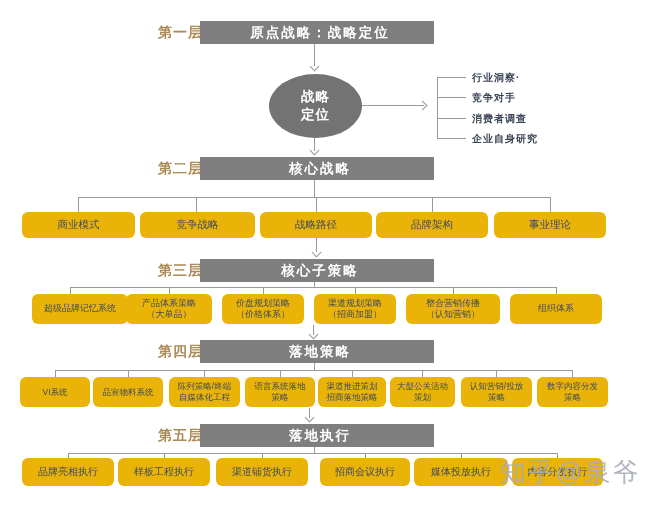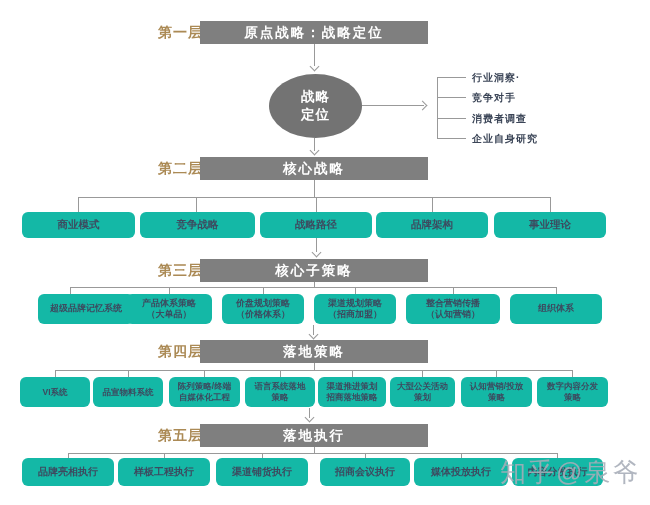--- a/index.html
+++ b/index.html
@@ -7,31 +7,31 @@
     position:relative;width:650px;height:505px;background:#ffffff;overflow:hidden;
     font-family:"Liberation Sans","DejaVu Sans",sans-serif;
   }
   .tier{
     position:absolute;left:110px;width:70px;color:#ab8a55;font-weight:bold;
     font-size:14px;letter-spacing:1px;margin-left:48px;
   }
   .bar{
     position:absolute;left:200px;width:228px;height:23px;background:#7f7f7f;
     color:#fff;font-weight:bold;font-size:13.5px;letter-spacing:2px;
-    display:flex;align-items:center;justify-content:center;z-index:2;
+    display:flex;align-items:center;justify-content:center;z-index:2;padding-left:6px;
   }
   .ellipse{
     position:absolute;left:269px;top:74px;width:93px;height:64px;background:#737373;
     border-radius:50%;color:#fff;font-weight:bold;font-size:13.5px;line-height:1.35;
     letter-spacing:1px;display:flex;align-items:center;justify-content:center;
     text-align:center;white-space:pre-line;z-index:2;
   }
   .box{
-    position:absolute;background:#14b8a6;border-radius:6px;color:#3d4a5f;
-    font-weight:bold;display:flex;align-items:center;justify-content:center;
+    position:absolute;background:#eab308;border-radius:6px;color:#3d4a5f;
+    font-weight:normal;display:flex;align-items:center;justify-content:center;
     text-align:center;white-space:pre-line;line-height:1.25;z-index:2;
   }
   .r2{top:212px;height:26px;font-size:10.5px;}
   .r3{top:294px;height:30px;font-size:9px;}
   .r4{top:377px;height:30px;font-size:8.5px;}
   .r5{top:458px;height:28px;font-size:10px;}
   .vline{position:absolute;width:1px;background:#999;z-index:1;}
   .hline{position:absolute;height:1px;background:#999;z-index:1;}
   .chev{position:absolute;width:6px;height:6px;border:solid #999;border-width:0 1px 1px 0;z-index:1;}
   .chev.down{transform:rotate(45deg);}
@@ -98,21 +98,21 @@
   <div class="chev down" style="left:313px;top:249px"></div>
 
   <div class="vline" style="left:314px;top:282px;height:5px"></div>
   <div class="hline" style="left:70px;top:287px;width:486px"></div>
   <div class="vline" style="left:70px;top:287px;height:7px"></div>
   <div class="vline" style="left:169px;top:287px;height:7px"></div>
   <div class="vline" style="left:263px;top:287px;height:7px"></div>
   <div class="vline" style="left:355px;top:287px;height:7px"></div>
   <div class="vline" style="left:453px;top:287px;height:7px"></div>
   <div class="vline" style="left:556px;top:287px;height:7px"></div>
-  <div class="box r3" style="left:38px;width:96px">超级品牌记忆系统</div>
+  <div class="box r3" style="left:32px;width:96px">超级品牌记忆系统</div>
   <div class="box r3" style="left:126px;width:86px">产品体系策略
 （大单品）</div>
   <div class="box r3" style="left:222px;width:82px">价盘规划策略
 （价格体系）</div>
   <div class="box r3" style="left:314px;width:82px">渠道规划策略
 （招商加盟）</div>
   <div class="box r3" style="left:406px;width:94px">整合营销传播
 （认知营销）</div>
   <div class="box r3" style="left:510px;width:92px">组织体系</div>
   <div class="vline" style="left:313px;top:325px;height:10px"></div>

